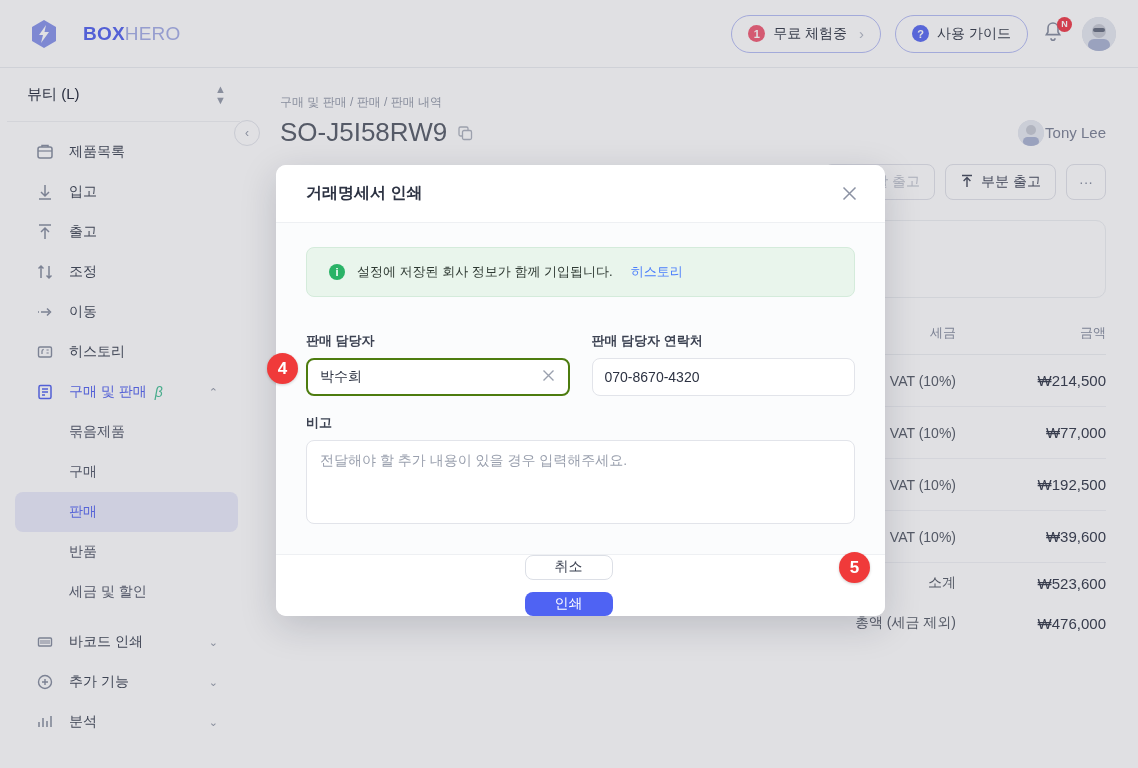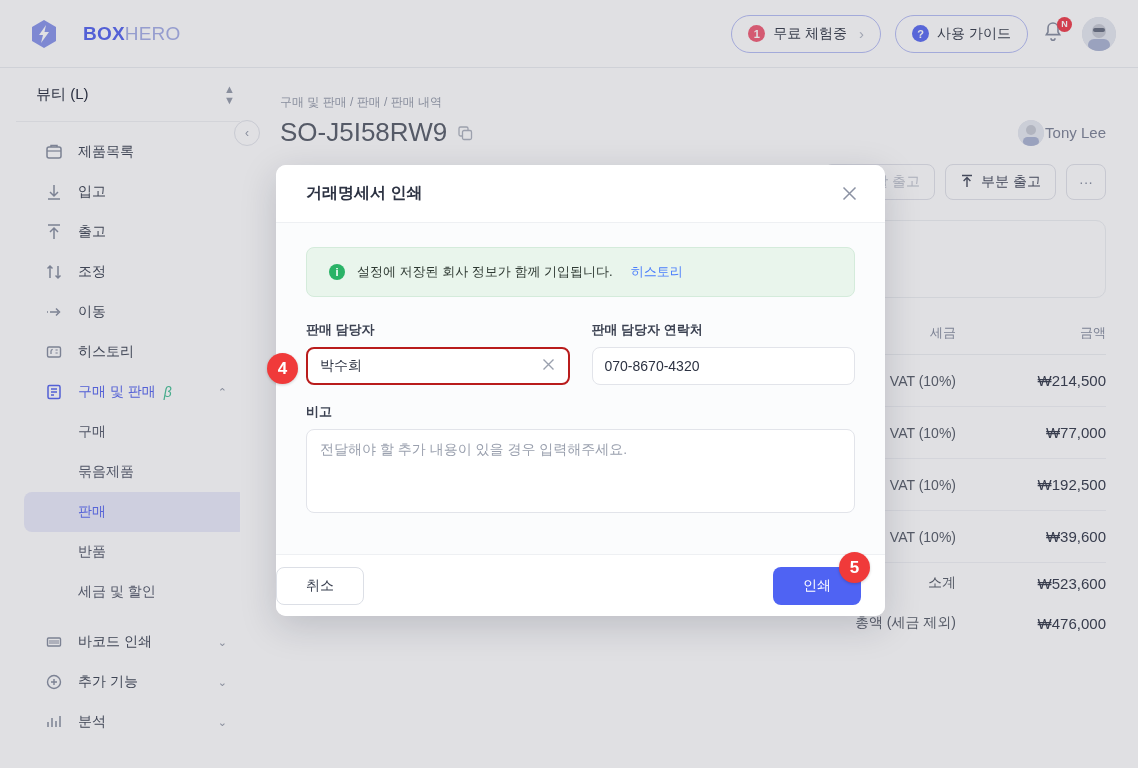--- a/index.html
+++ b/index.html
@@ -56,21 +56,21 @@
     width: 15px; height: 15px; border-radius: 50%;
     display: flex; align-items: center; justify-content: center;
   }
   .avatar {
     width: 34px; height: 34px; border-radius: 50%;
     background: #dfe2ea; overflow: hidden; position: relative; cursor: pointer;
   }
 
   
   .sidebar {
-    position: absolute; left: 16px; top: 68px; width: 240px; height: 700px;
+    position: absolute; left: 7px; top: 68px; width: 240px; height: 700px;
     background: #fff; border-right: 1px solid #eceef1;
   }
   .workspace {
     height: 54px; display: flex; align-items: center;
     padding: 0 20px; border-bottom: 1px solid #f0f1f4; cursor: pointer;
   }
   .workspace-name { font-size: 15px; color: #2c3242; }
   .workspace-arrows { margin-left: auto; color: #9aa0ae; font-size: 11px; line-height: 1; }
   .nav { padding-top: 10px; }
   .nav-item {
@@ -187,44 +187,44 @@
   }
   .banner-ico {
     width: 16px; height: 16px; border-radius: 50%;
     background: #2ab367; color: #fff; font-size: 11px; font-weight: bold;
     display: flex; align-items: center; justify-content: center; flex: none;
   }
   .banner-text { font-size: 13px; color: #2f3a33; }
   .banner-link { font-size: 13px; color: #4a7dfc; cursor: pointer; margin-left: 6px; }
 
   .field-row { display: flex; gap: 22px; margin-top: 24px; }
-  .field { flex: 1; position: relative; }
+  .field { flex: 1; position: relative; margin-top: 11px; }
   .field-label { font-size: 13px; color: #3c4252; font-weight: bold; margin-bottom: 8px; }
   .input {
     height: 38px; border: 1px solid #e2e4ea; border-radius: 8px;
     background: #fff; display: flex; align-items: center;
     padding: 0 12px; font-size: 14px; color: #2c3242;
   }
-  .input.focused { border: 2px solid #b91c1c; }
+  .input.focused { border: 2px solid #4d7c0f; }
   .input .val { flex: 1; }
   .input .clear { color: #9aa0ae; cursor: pointer; font-size: 15px; }
 
   .field-block { margin-top: 18px; }
   .textarea {
     height: 84px; border: 1px solid #e2e4ea; border-radius: 8px;
     background: #fff; padding: 11px 13px;
     font-size: 14px; color: #9aa0ae;
   }
 
   .modal-footer {
     position: absolute; left: 0; bottom: 0; width: 100%; height: 62px;
     background: #fff; border-top: 1px solid #eef0f3;
     border-radius: 0 0 10px 10px;
-    display: flex; align-items: center; justify-content: space-between;
-    gap: 12px; padding-right: 24px;
+    display: flex; align-items: center; justify-content: center;
+    gap: 12px; padding-right: 24px; flex-direction: column;
   }
   .btn-cancel {
     width: 88px; height: 38px; border: 1px solid #dcdfe6; border-radius: 8px;
     background: #fff; font-size: 14px; color: #3c4252; cursor: pointer;
     font-family: "Liberation Sans", sans-serif;
   }
   .btn-print {
     width: 88px; height: 38px; border: none; border-radius: 8px;
     background: #4f63f3; font-size: 14px; color: #fff; cursor: pointer;
     font-family: "Liberation Sans", sans-serif;
@@ -356,24 +356,24 @@
               <rect x="3" y="2.5" width="12" height="13" rx="1.5" fill="none" stroke="currentColor" stroke-width="1.5"></rect>
               <path d="M6 6h6M6 9h6M6 12h3" stroke="currentColor" stroke-width="1.3"></path>
             </svg>
         </span>
         <span>구매 및 판매</span>
         <span class="beta">β</span>
         <span class="caret">⌃</span>
       </div>
 
       <div class="sub-item">
+        <span>묶음제품</span>
+      </div>
+      <div class="sub-item">
         <span>구매</span>
-      </div>
-      <div class="sub-item">
-        <span>묶음제품</span>
       </div>
       <div class="sub-item active">
         <span>판매</span>
       </div>
       <div class="sub-item">
         <span>반품</span>
       </div>
       <div class="sub-item">
         <span>세금 및 할인</span>
       </div>

